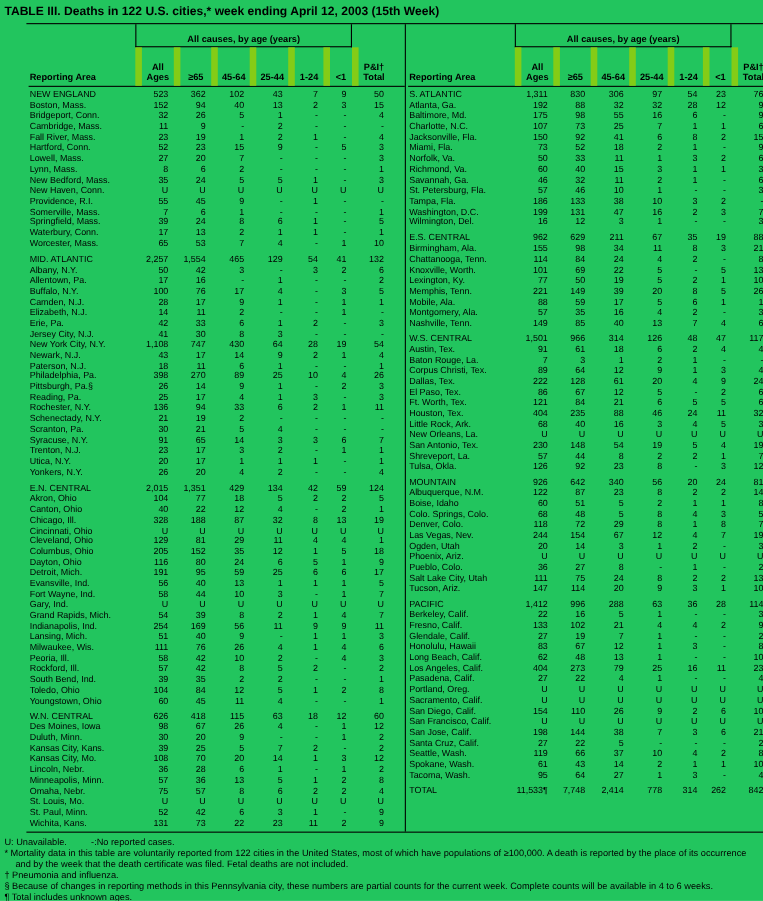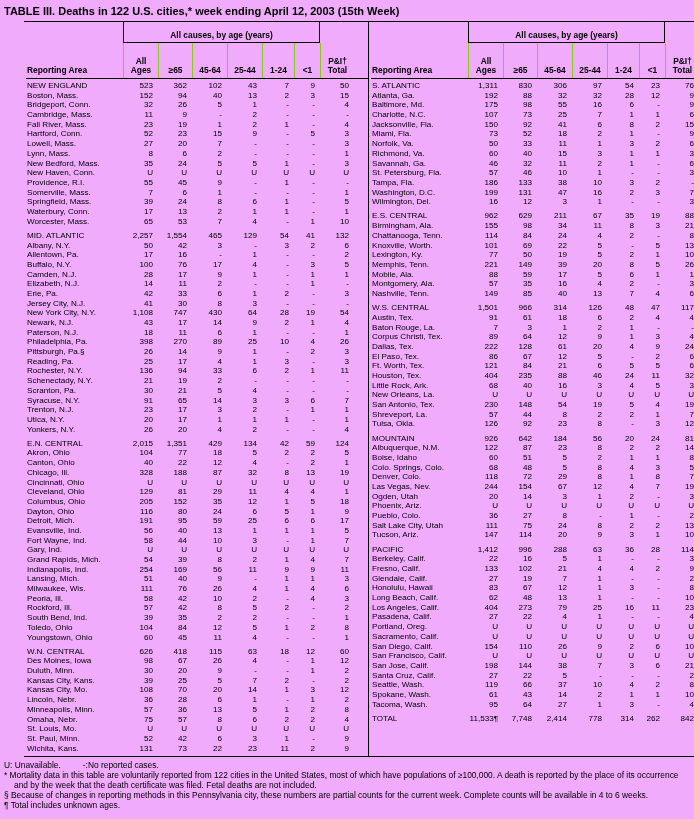--- a/index.html
+++ b/index.html
@@ -1,31 +1,31 @@
 <!DOCTYPE html>
 <html><head>
 <meta charset="utf-8">
 <style>
   * { box-sizing: border-box; margin: 0; padding: 0; }
   html, body { background: #fff; }
   body { font-family: "Liberation Sans", sans-serif; color: #000; }
-  .page { width: 694px; height: 819px; background: #f0abfc; padding: 5px 2px 0 4px; overflow: hidden; position: relative; }
+  .page { width: 694px; height: 819px; background: #22c55e; padding: 5px 2px 0 4px; overflow: hidden; position: relative; }
   .title { font-weight: bold; font-size: 11px; line-height: 13px; margin-bottom: 3px; letter-spacing: 0; }
 
   .table-wrap { display: flex; border-top: 1px solid #000; border-bottom: 1px solid #000; width: 690px; margin-left: 20px; }
   .half { width: 345px; --cols: 97px 35px 34px 35px 35px 32px 26px 34px; padding-left: 2px; }
   .half.left { border-right: 1px solid #000; }
 
   .thead { display: grid; grid-template-columns: var(--cols); grid-template-rows: 21px 35px; border-bottom: 1px solid #000; }
   .h-group { grid-column: 2 / 8; grid-row: 1; border-left: 1px solid #000; border-right: 1px solid #000; border-bottom: 1px solid #000;
              display: flex; align-items: flex-end; justify-content: center; font-weight: bold; font-size: 8.4px; padding-bottom: 2px; }
   .h-blank { grid-column: 1; grid-row: 1; }
   .h-pi-blank { grid-column: 8; grid-row: 1; }
   .h-area { grid-column: 1; grid-row: 2; display: flex; align-items: flex-end; font-weight: bold; font-size: 8.4px; padding: 0 0 3px 1px; }
-  .h-col { grid-row: 2; border-left: 1px solid #84cc16; display: flex; align-items: flex-end; justify-content: center;
+  .h-col { grid-row: 2; border-left: 6px solid #84cc16; display: flex; align-items: flex-end; justify-content: center;
            text-align: center; font-weight: bold; font-size: 8.4px; line-height: 9px; padding-bottom: 3px; white-space: pre-line; }
 
   .tbody { padding-top: 2px; padding-bottom: 3px; }
   .trow { display: grid; grid-template-columns: var(--cols); height: 9.7px; line-height: 9.7px; font-size: 8.1px; }
   .trow.gap { margin-top: 4.5px; }
   .cell { overflow: hidden; white-space: nowrap; }
   .cell.area { padding-left: 1px; }
   .cell.num { text-align: right; padding-right: 5px; }
 
   .footnotes { font-size: 8.4px; line-height: 9.9px; padding: 4px 4px 0 0; }
@@ -1105,21 +1105,21 @@
             <div class="cell num">23</div>
             <div class="cell num">8</div>
             <div class="cell num">-</div>
             <div class="cell num">3</div>
             <div class="cell num">12</div>
           </div>
           <div class="trow gap">
             <div class="cell area">MOUNTAIN</div>
             <div class="cell num">926</div>
             <div class="cell num">642</div>
-            <div class="cell num">184</div>
+            <div class="cell num">340</div>
             <div class="cell num">56</div>
             <div class="cell num">20</div>
             <div class="cell num">24</div>
             <div class="cell num">81</div>
           </div>
           <div class="trow">
             <div class="cell area">Albuquerque, N.M.</div>
             <div class="cell num">122</div>
             <div class="cell num">87</div>
             <div class="cell num">23</div>
@@ -1401,16 +1401,17 @@
         </div>
     </div>
 
   </div>
 
   <div class="footnotes">
     <div class="fn fn-status">
       <span class="sp1">U: Unavailable.</span><span>-:No reported cases.</span>
     </div>
     <div class="fn">* Mortality data in this table are voluntarily reported from 122 cities in the United States, most of which have populations of ≥100,000. A death is reported by the place of its occurrence and by the week that the death certificate was filed. Fetal deaths are not included.</div>
+    <div class="fn">† Pneumonia and influenza.</div>
     <div class="fn">§ Because of changes in reporting methods in this Pennsylvania city, these numbers are partial counts for the current week. Complete counts will be available in 4 to 6 weeks.</div>
     <div class="fn">¶ Total includes unknown ages.</div>
   </div>
 </div>
 
 </body></html>

